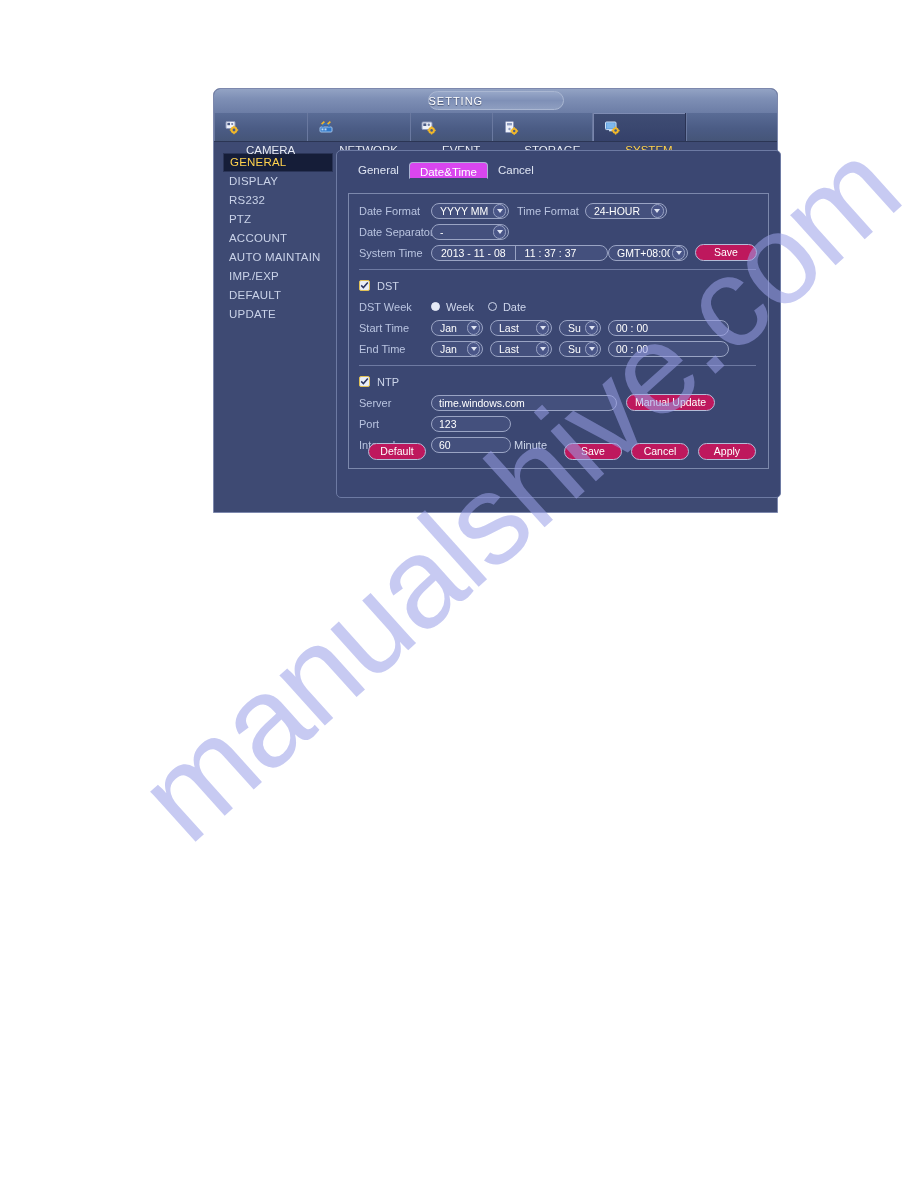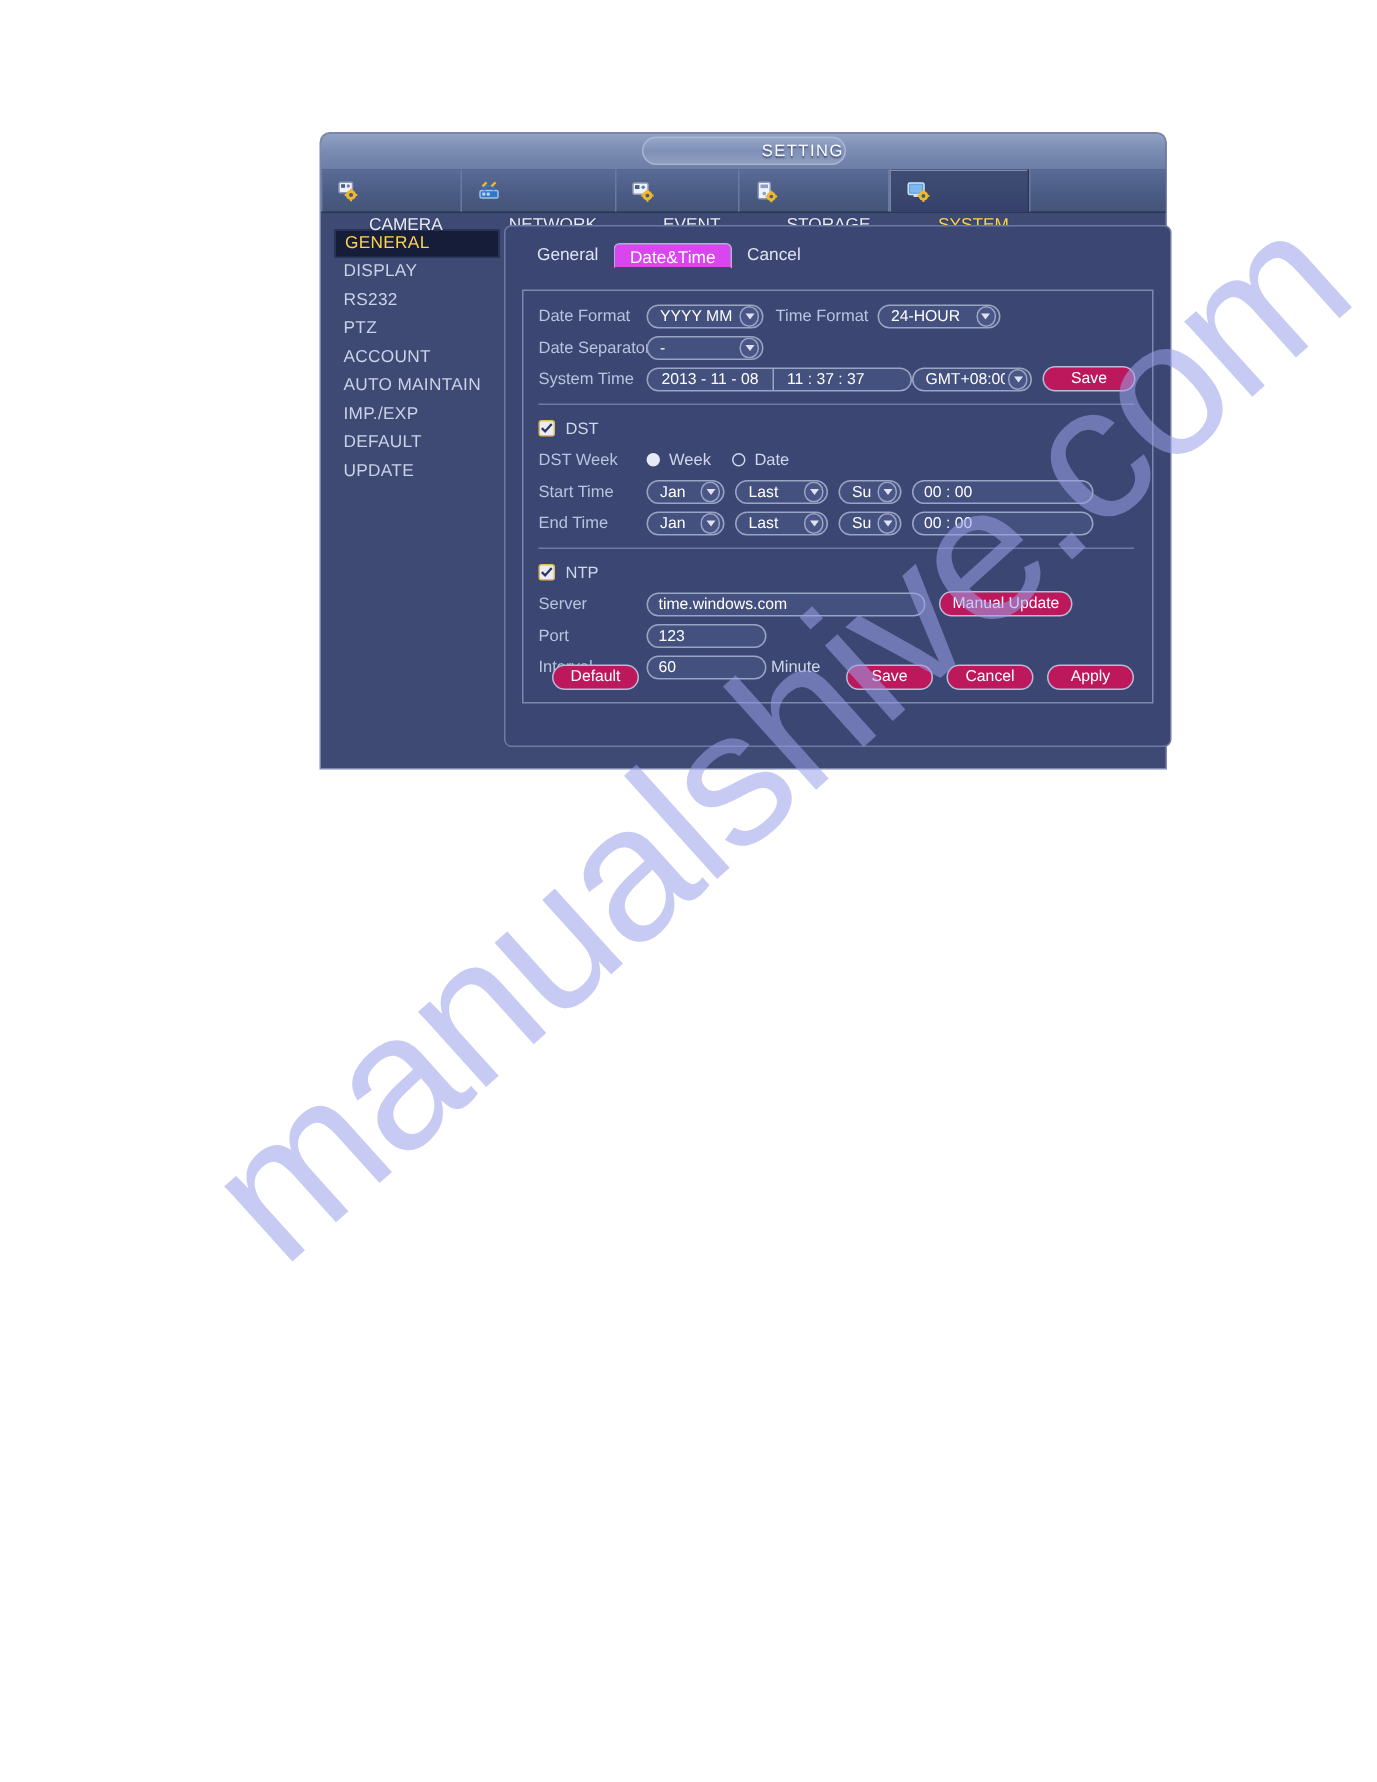--- a/index.html
+++ b/index.html
@@ -58,21 +58,21 @@
     position:absolute;
     left:50%; transform:translateX(-50%);
     top:2px;
     width:136px;height:19px;
     border-radius:10px;
     background:linear-gradient(180deg,#97a7c8 0%,#7f90b7 50%,#8e9ec0 100%);
     border:1px solid #aab7d2;
     color:#ffffff;
     font-size:11px;
     letter-spacing:1px;
-    text-align:right;
+    text-align:left;
     line-height:19px;
     font-weight:400;
     text-shadow:0 1px 1px rgba(40,50,80,.7);
     box-sizing:border-box;
   }
 
   
   .maintabs{
     height:28px;
     background:linear-gradient(180deg,#5a6c96 0%,#4b5c85 55%,#455578 100%);

